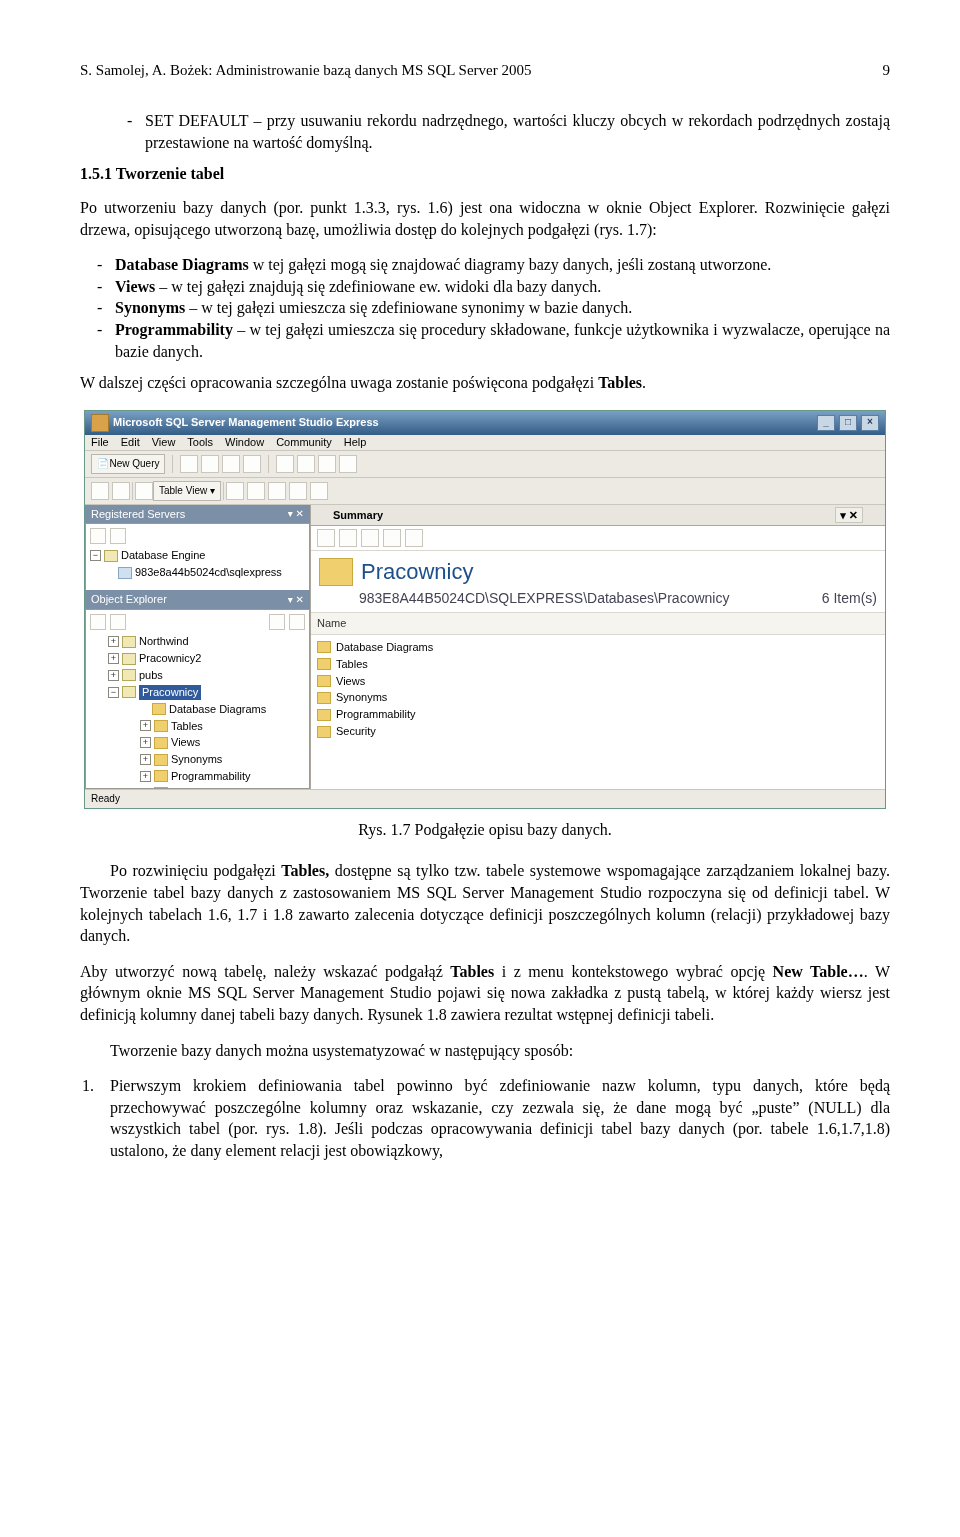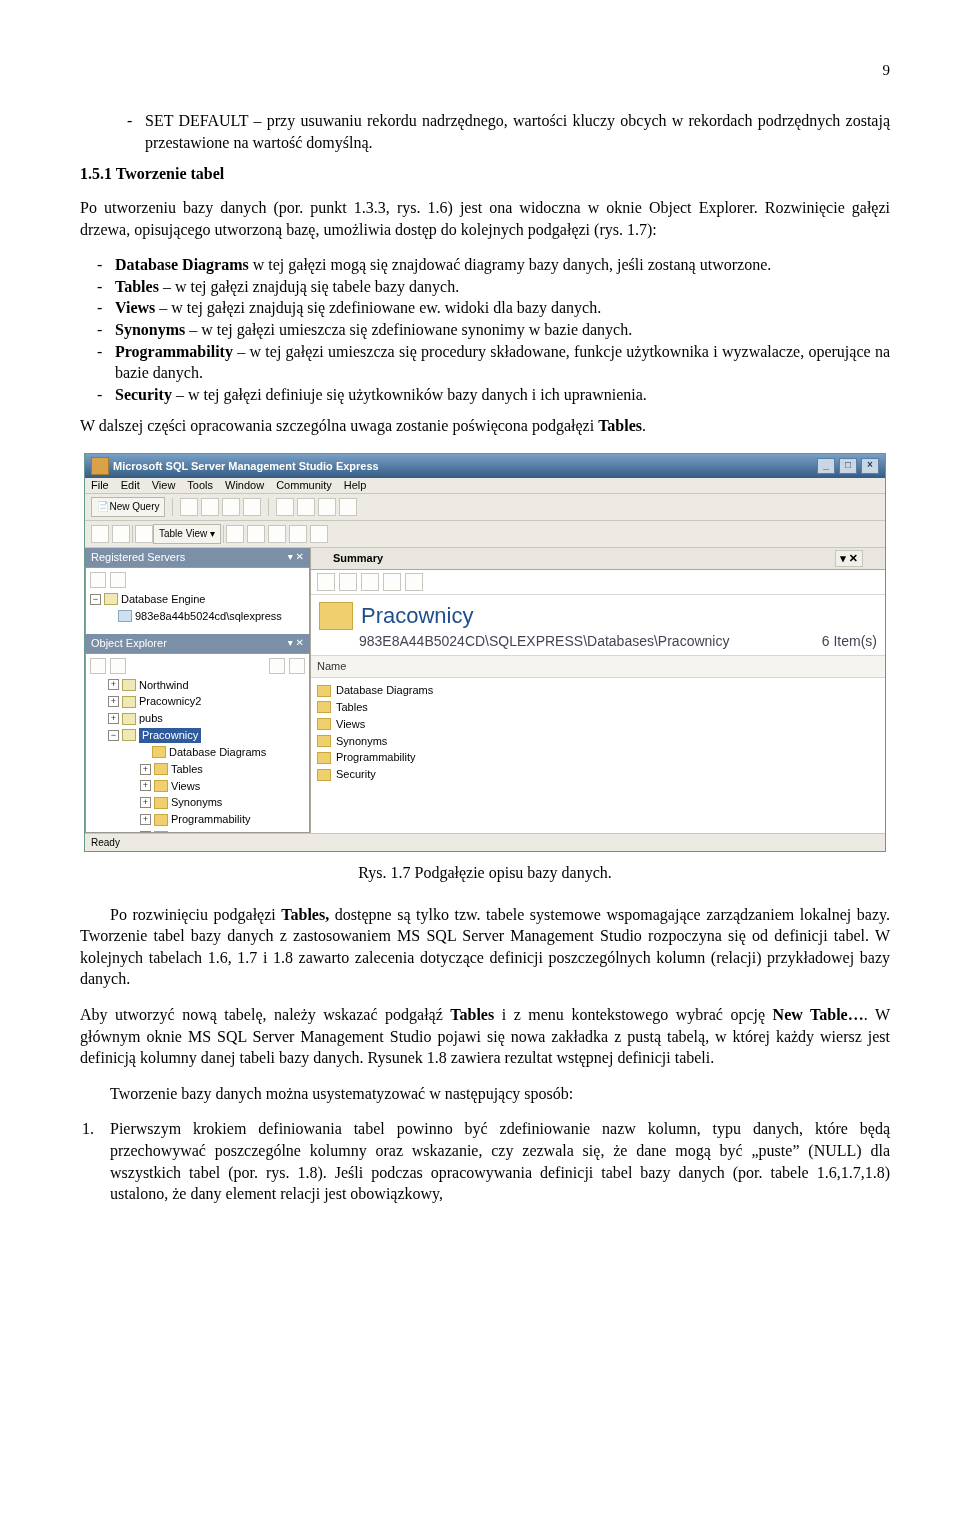--- a/index.html
+++ b/index.html
@@ -255,39 +255,38 @@
     background:#eceae3;
     border-top:1px solid #c9c6bd;
     padding:2px 6px;
     font-size:10px;
   }
 </style>
 </head>
 <body>
 
 <div class="header-line">
+  <span>S. Samolej, A. Bożek: Administrowanie bazą danych MS SQL Server 2005</span>
   <span class="page-num">9</span>
   <div class="clear"></div>
 </div>
 
 <ul class="dash" style="margin-left:30px;">
   <li>SET DEFAULT – przy usuwaniu rekordu nadrzędnego, wartości kluczy obcych w rekordach podrzędnych zostają przestawione na wartość domyślną.</li>
 </ul>
 
 <div class="section-heading">1.5.1   Tworzenie tabel</div>
 
 <p class="para noindent">Po utworzeniu bazy danych (por. punkt 1.3.3, rys. 1.6) jest ona widoczna w oknie Object Explorer. Rozwinięcie gałęzi drzewa, opisującego utworzoną bazę, umożliwia dostęp do kolejnych podgałęzi (rys. 1.7):</p>
 
 <ul class="dash" id="feat-list">
     <li><b>Database Diagrams</b> w tej gałęzi mogą się znajdować diagramy bazy danych, jeśli zostaną utworzone.</li>
-    <li><b>Tables</b> – w tej gałęzi znajdują się tabele bazy danych.</li>
     <li><b>Views</b> – w tej gałęzi znajdują się zdefiniowane ew. widoki dla bazy danych.</li>
     <li><b>Synonyms</b> – w tej gałęzi umieszcza się zdefiniowane synonimy w bazie danych.</li>
     <li><b>Programmability</b> – w tej gałęzi umieszcza się procedury składowane, funkcje użytkownika i wyzwalacze, operujące na bazie danych.</li>
-    <li><b>Security</b> – w tej gałęzi definiuje się użytkowników bazy danych i ich uprawnienia.</li>
   </ul>
 
 <div class="after-list">
   <span>W dalszej części opracowania szczególna uwaga zostanie poświęcona podgałęzi </span><b>Tables</b>.
 </div>
 
 <div class="shot">
   <div class="titlebar">
     <span class="ticon" style="background:#d9a24a;border-color:#a57a2c;"></span>
     <span>Microsoft SQL Server Management Studio Express</span>

